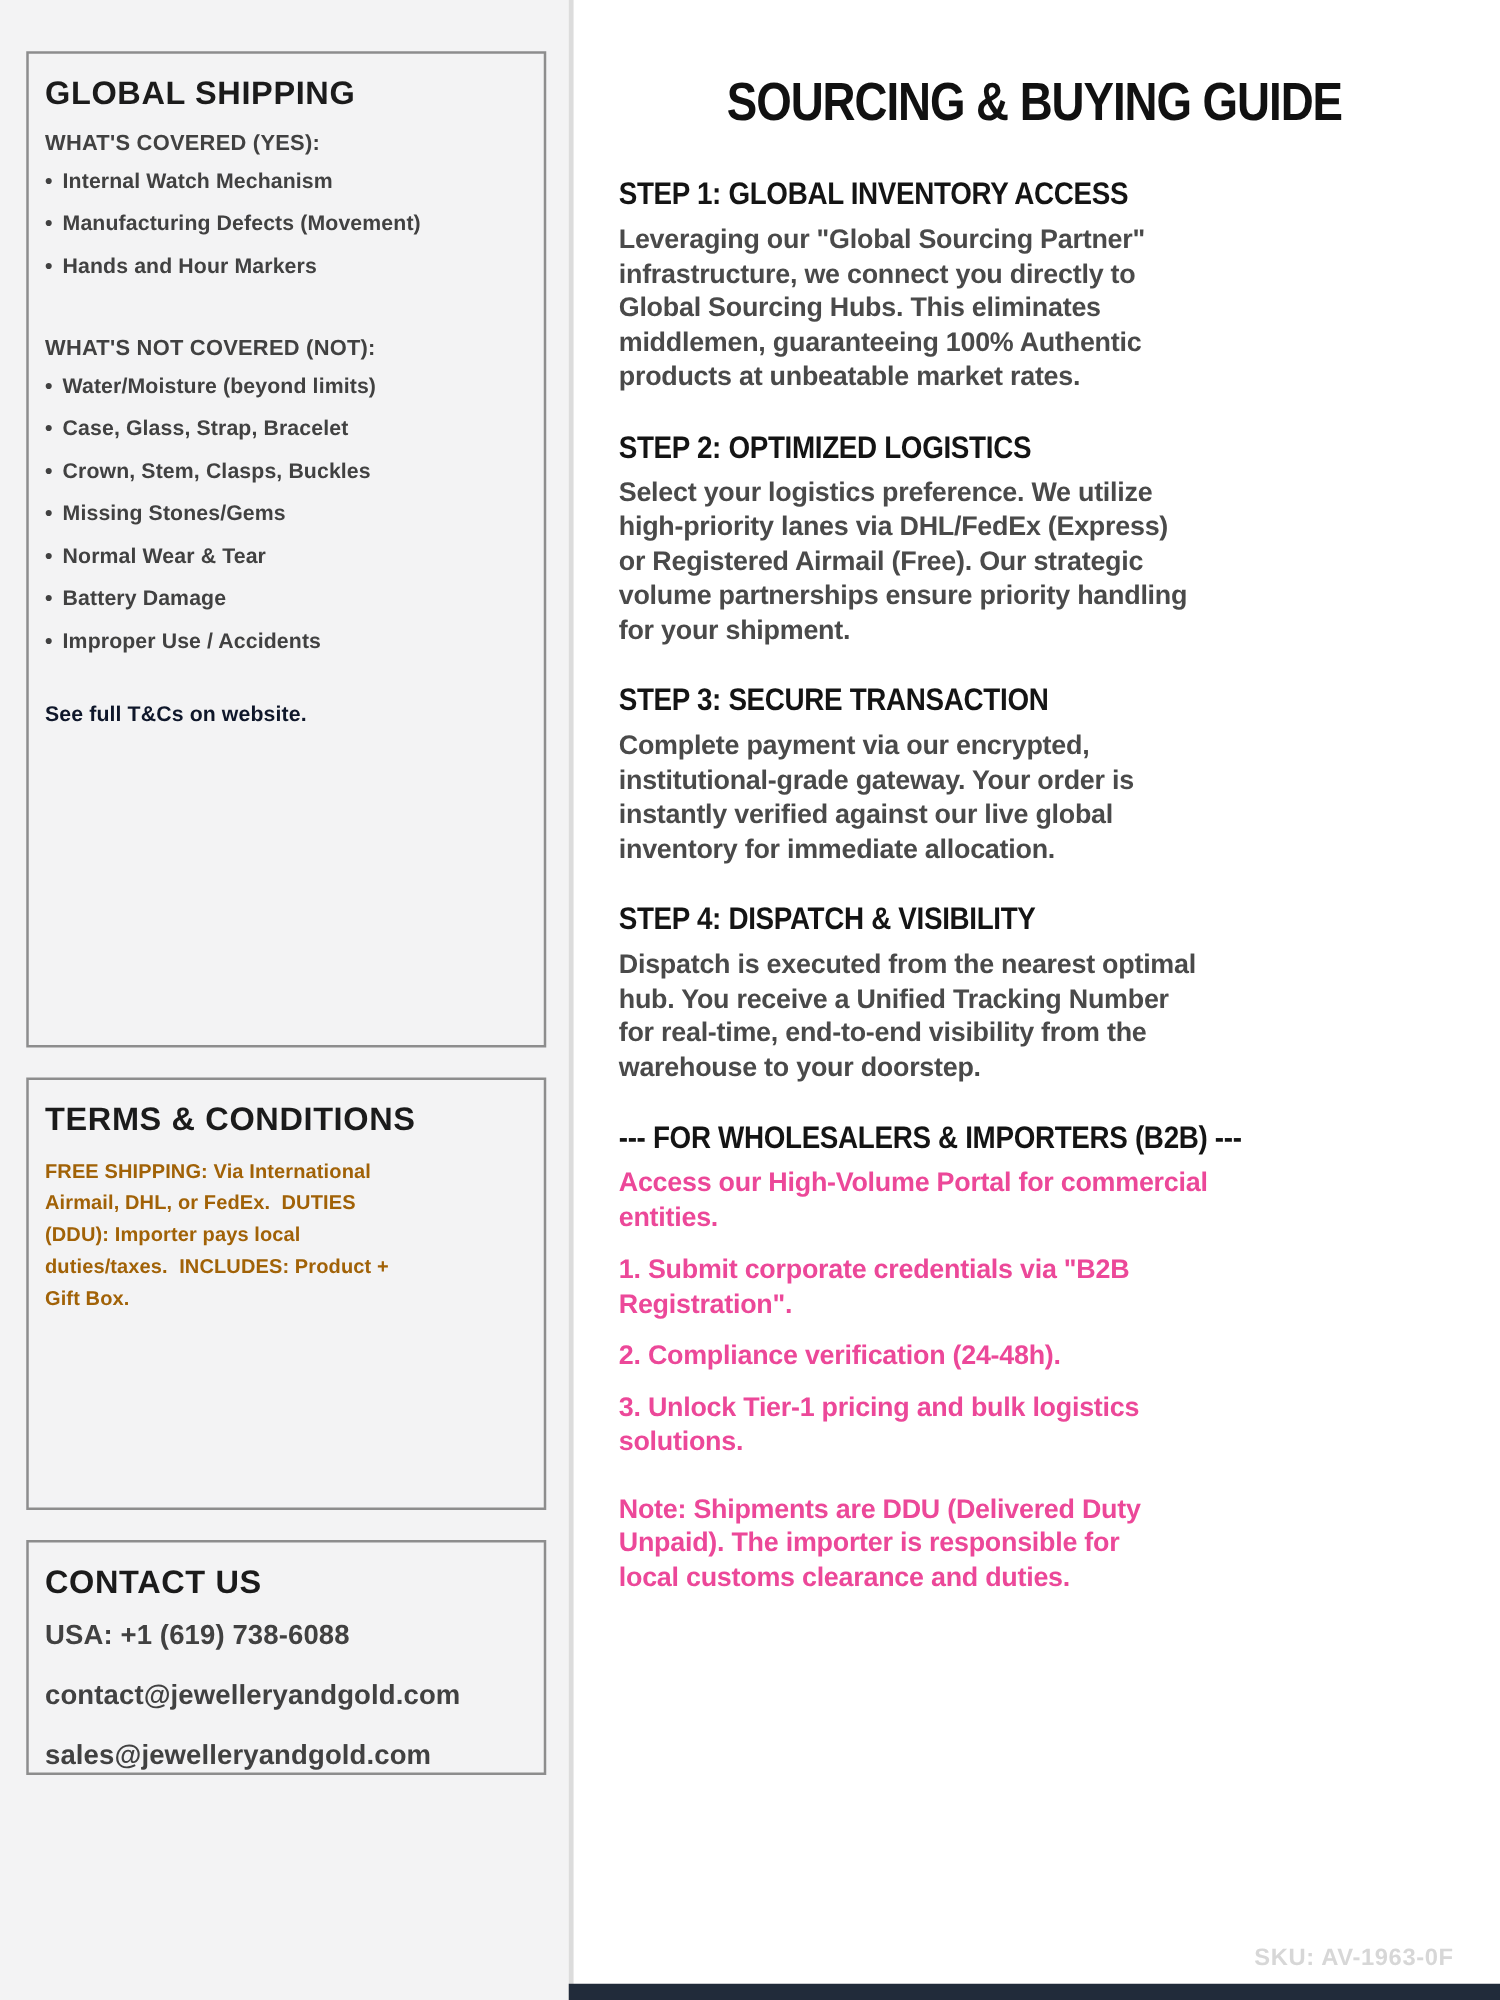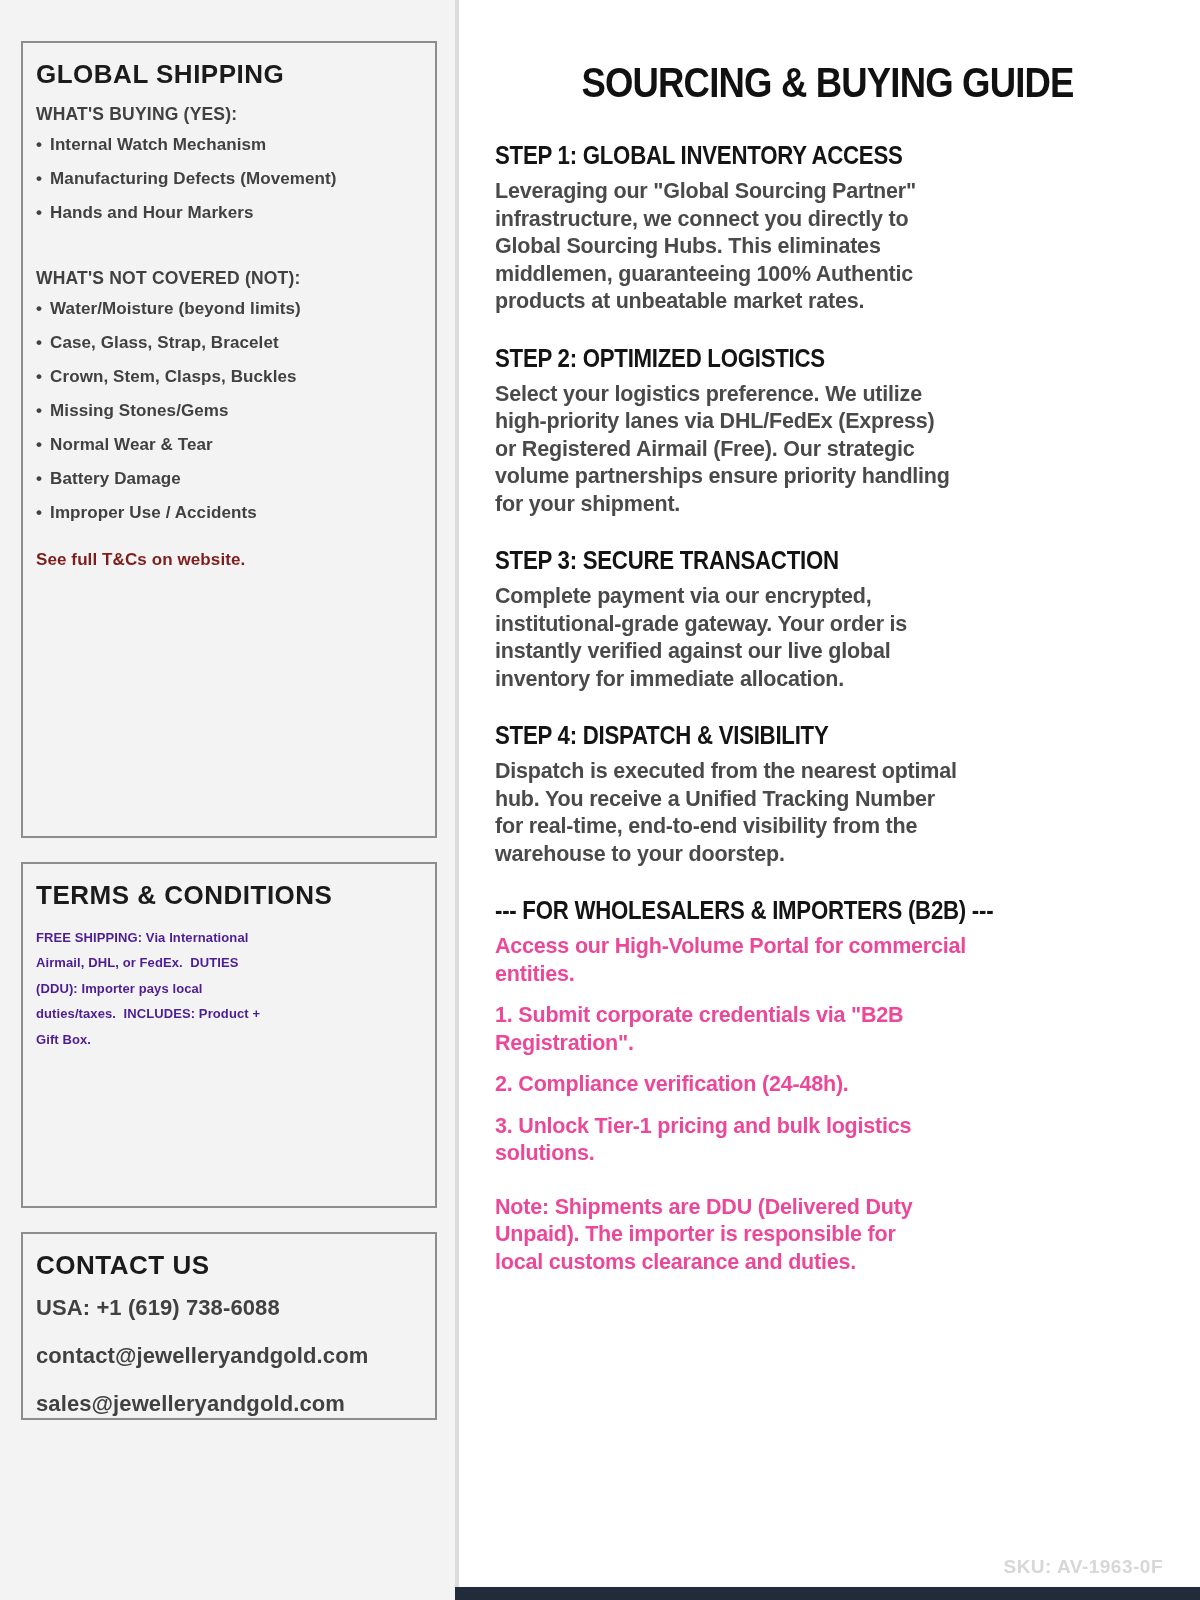--- a/index.html
+++ b/index.html
@@ -68,30 +68,30 @@
     line-height: 1.12;
     margin-bottom: 15px;
     letter-spacing: 0.1px;
   }
   .bullet-dot::before {
     content: "•";
     margin-right: 8px;
     color: #414141;
   }
   .side-footnote {
-    margin-top: 28px;
+    margin-top: 40px;
     font-size: 17px;
     font-weight: bold;
-    color: #7f1d1d;
+    color: #0f172a;
     letter-spacing: 0.1px;
   }
   .side-body {
-    font-size: 13px;
-    font-weight: bold;
-    color: #4c1d95;
+    font-size: 16px;
+    font-weight: bold;
+    color: #a16207;
     line-height: 25.4px;
     letter-spacing: 0.1px;
     white-space: pre-line;
     margin: 0;
   }
   .contact-line {
     font-size: 22px;
     font-weight: bold;
     color: #414141;
     margin: 0 0 22px 0;
@@ -168,21 +168,21 @@
 </style>
 </head>
 <body>
 
 <div class="page">
 
   <div class="sidebar">
 
     <div class="side-box box-warranty">
       <h2 class="side-title">GLOBAL SHIPPING</h2>
-      <div class="side-subhead">WHAT'S BUYING (YES):</div>
+      <div class="side-subhead">WHAT'S COVERED (YES):</div>
       <ul class="side-list">
         <li><span class="bullet-dot"></span><span>Internal Watch Mechanism</span></li>
         <li><span class="bullet-dot"></span><span>Manufacturing Defects (Movement)</span></li>
         <li><span class="bullet-dot"></span><span>Hands and Hour Markers</span></li>
       </ul>
       <div class="side-subhead second">WHAT'S NOT COVERED (NOT):</div>
       <ul class="side-list">
         <li><span class="bullet-dot"></span><span>Water/Moisture (beyond limits)</span></li>
         <li><span class="bullet-dot"></span><span>Case, Glass, Strap, Bracelet</span></li>
         <li><span class="bullet-dot"></span><span>Crown, Stem, Clasps, Buckles</span></li>

